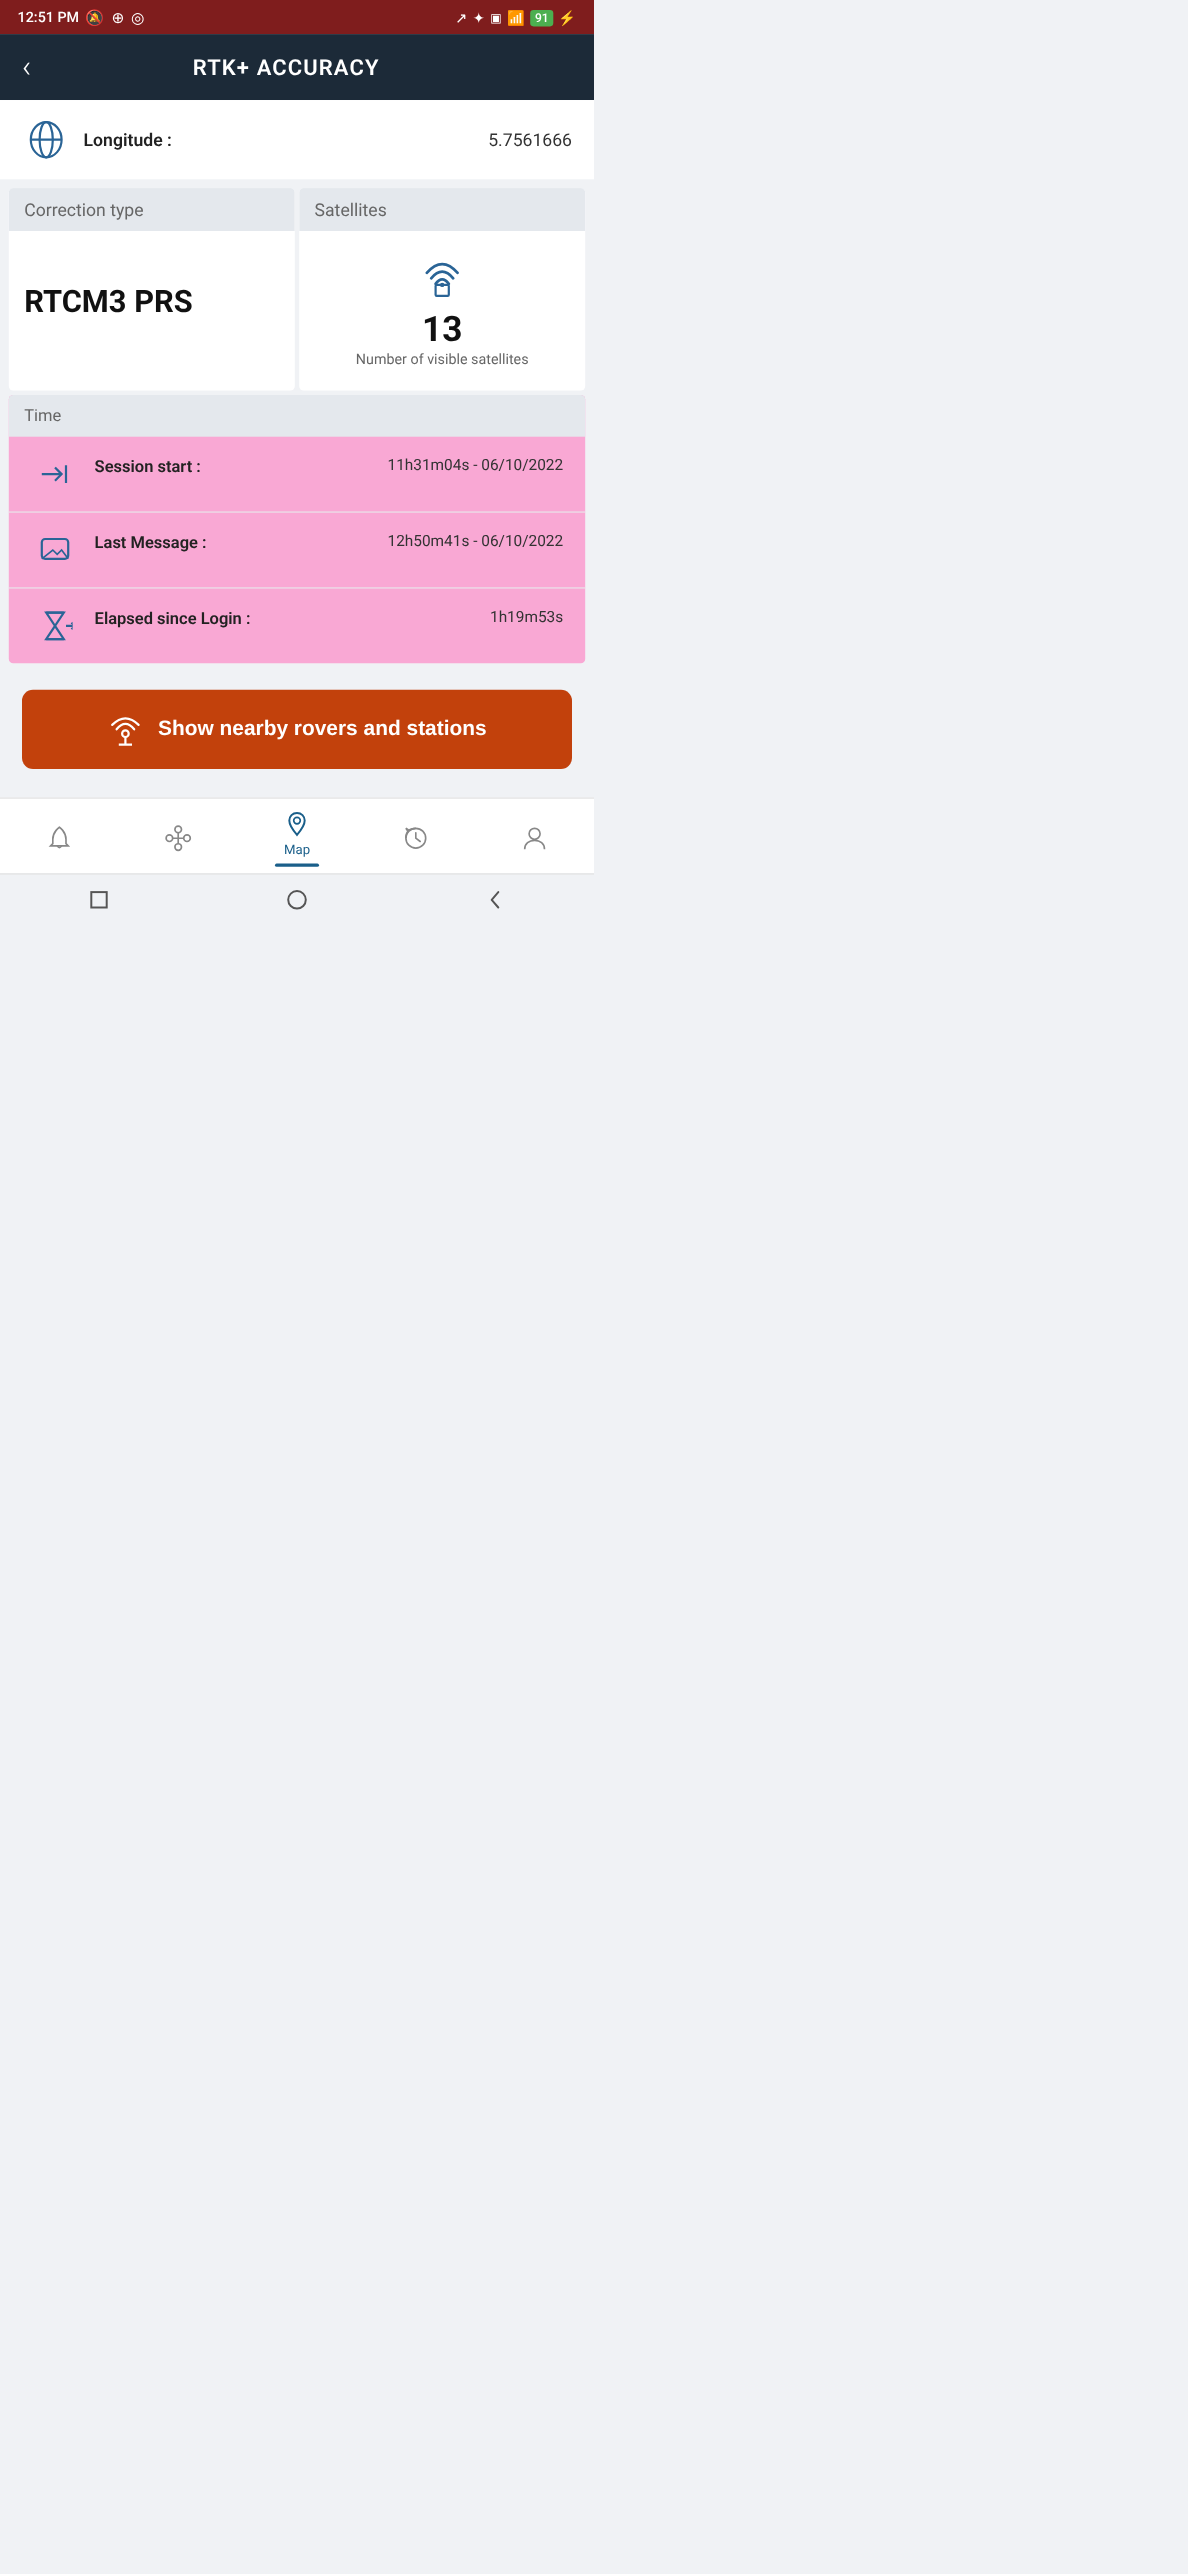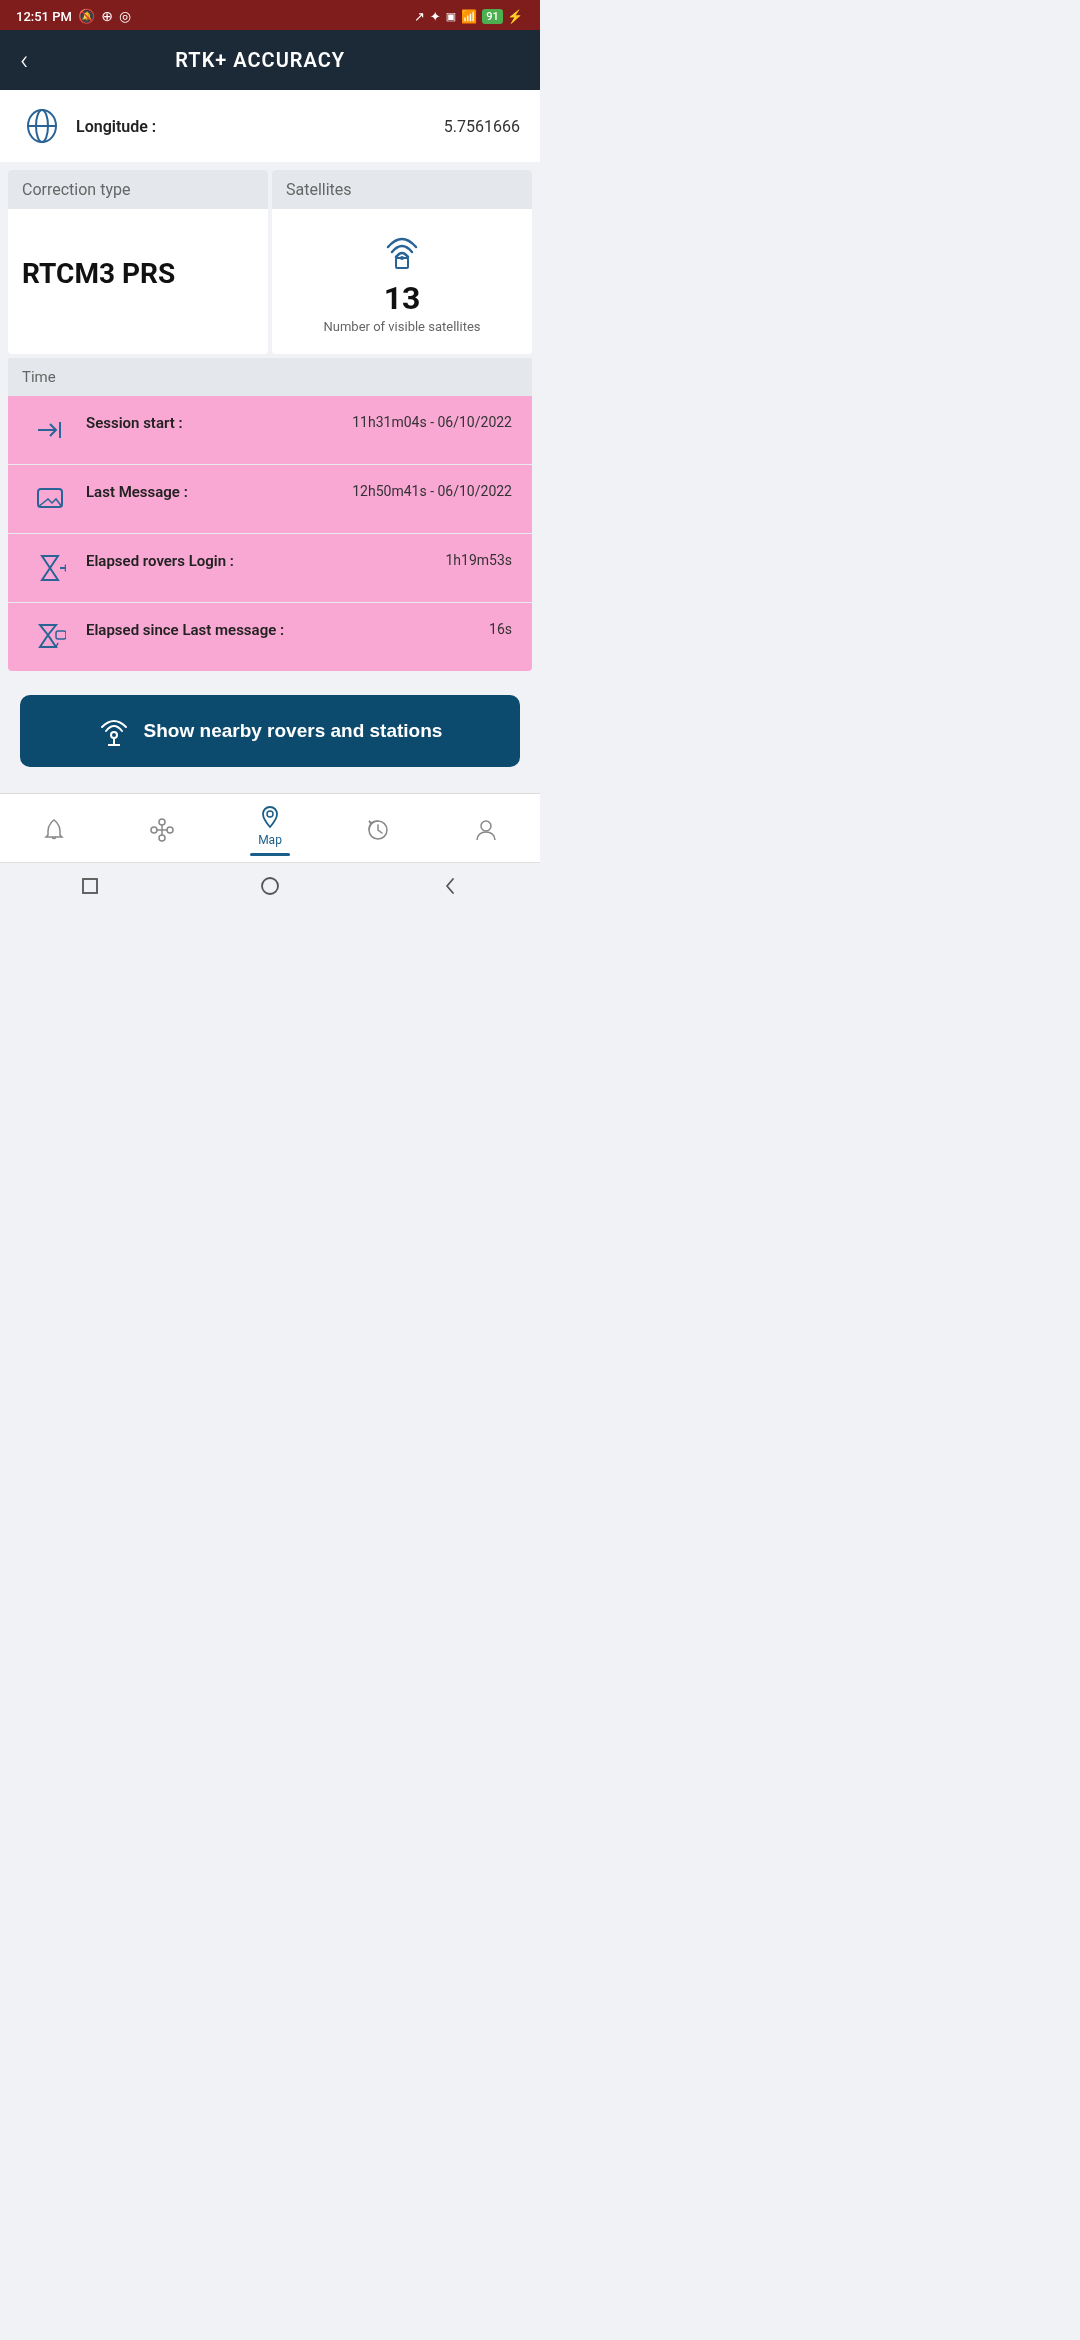--- a/index.html
+++ b/index.html
@@ -190,21 +190,21 @@
       font-size: 14px;
       color: #333;
       text-align: right;
     }
 
     
     .btn-container {
       padding: 16px 20px;
     }
     .btn-primary {
-      background: #0c4a6e;
+      background: #c2410c;
       color: #fff;
       border: none;
       border-radius: 10px;
       width: 100%;
       padding: 20px 24px;
       font-size: 19px;
       font-weight: 600;
       display: flex;
       align-items: center;
       justify-content: center;
@@ -357,38 +357,24 @@
         <svg width="32" height="32" viewBox="0 0 32 32" fill="none">
 
           <path d="M8,4 L24,4 L16,16 L24,28 L8,28 L16,16 Z" stroke="#2a6496" stroke-width="2" fill="none"></path>
           <line x1="8" y1="4" x2="24" y2="4" stroke="#2a6496" stroke-width="2"></line>
           <line x1="8" y1="28" x2="24" y2="28" stroke="#2a6496" stroke-width="2"></line>
 
           <line x1="26" y1="16" x2="34" y2="16" stroke="#2a6496" stroke-width="2"></line>
           <polyline points="31,13 34,16 31,19" stroke="#2a6496" stroke-width="2" fill="none"></polyline>
         </svg>
       </div>
-      <div class="time-label">Elapsed rovers Login :</div>
+      <div class="time-label">Elapsed since Login :</div>
       <div class="time-value">1h19m53s</div>
     </div>
 
-    <div class="time-row">
-      <div class="time-icon">
-        <svg width="32" height="32" viewBox="0 0 32 32" fill="none">
-
-          <path d="M6,4 L22,4 L14,14 L22,26 L6,26 L14,14 Z" stroke="#2a6496" stroke-width="2" fill="none"></path>
-          <line x1="6" y1="4" x2="22" y2="4" stroke="#2a6496" stroke-width="2"></line>
-          <line x1="6" y1="26" x2="22" y2="26" stroke="#2a6496" stroke-width="2"></line>
-          <rect x="22" y="10" width="10" height="8" rx="2" stroke="#2a6496" stroke-width="1.5" fill="none"></rect>
-          <line x1="24" y1="22" x2="22" y2="26" stroke="#2a6496" stroke-width="1.5"></line>
-        </svg>
-      </div>
-      <div class="time-label">Elapsed since Last message :</div>
-      <div class="time-value">16s</div>
-    </div>
   </div>
 
   <div class="btn-container">
     <button class="btn-primary">
       <span>
         <svg width="32" height="32" viewBox="0 0 32 32" fill="none">
           <circle cx="16" cy="20" r="3" stroke="#fff" stroke-width="2" fill="none"></circle>
 
           <path d="M8,16 Q16,6 24,16" stroke="#fff" stroke-width="2" fill="none" stroke-linecap="round"></path>
           <path d="M4,12 Q16,0 28,12" stroke="#fff" stroke-width="2" fill="none" stroke-linecap="round"></path>

